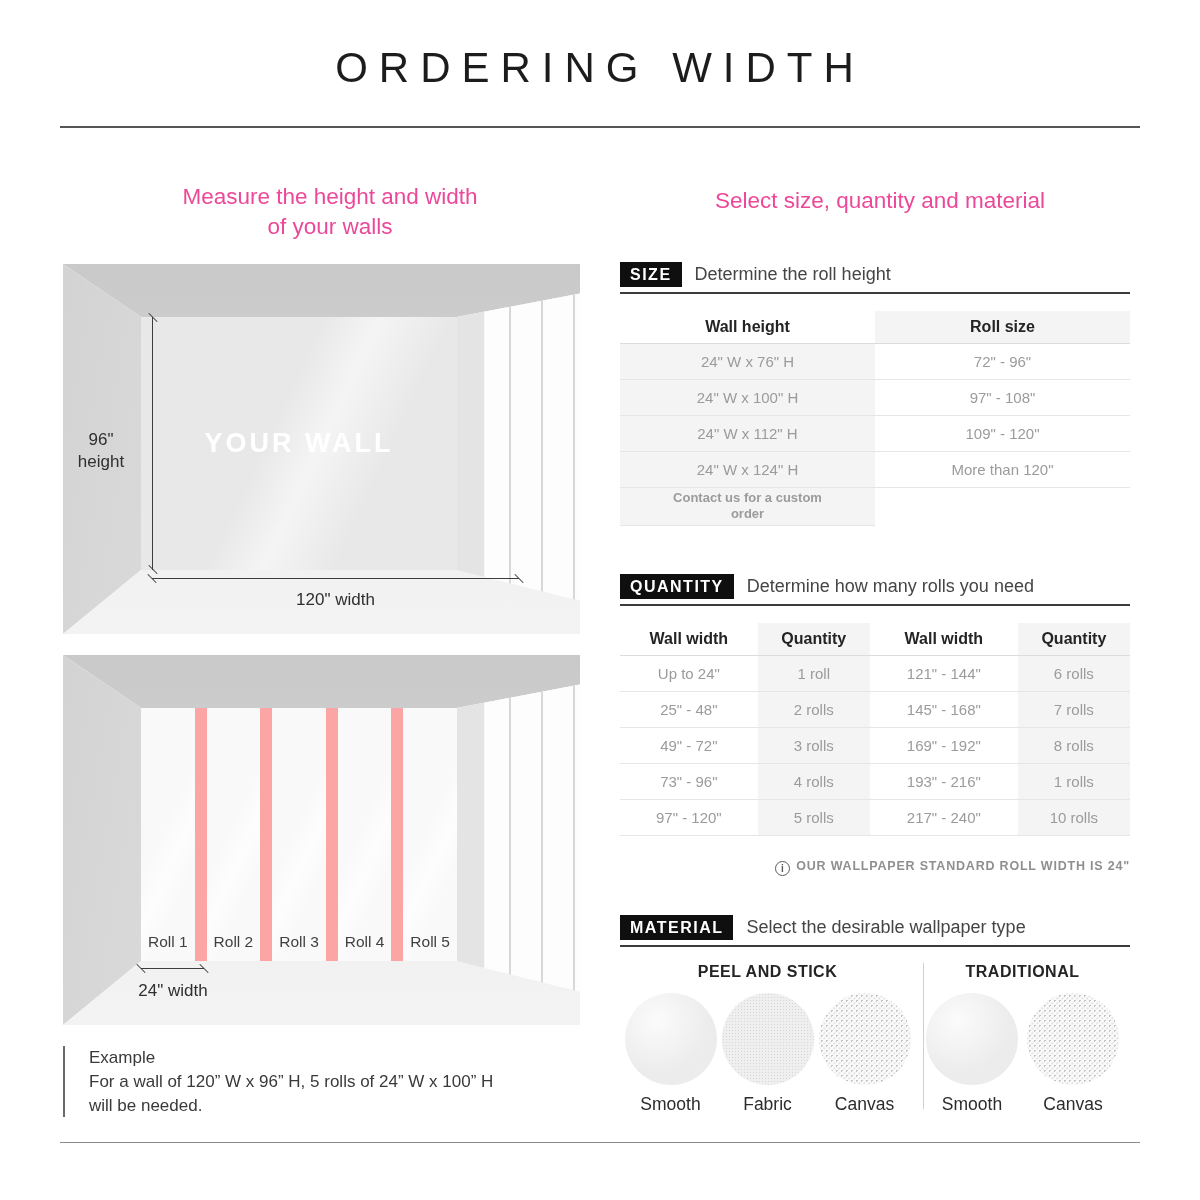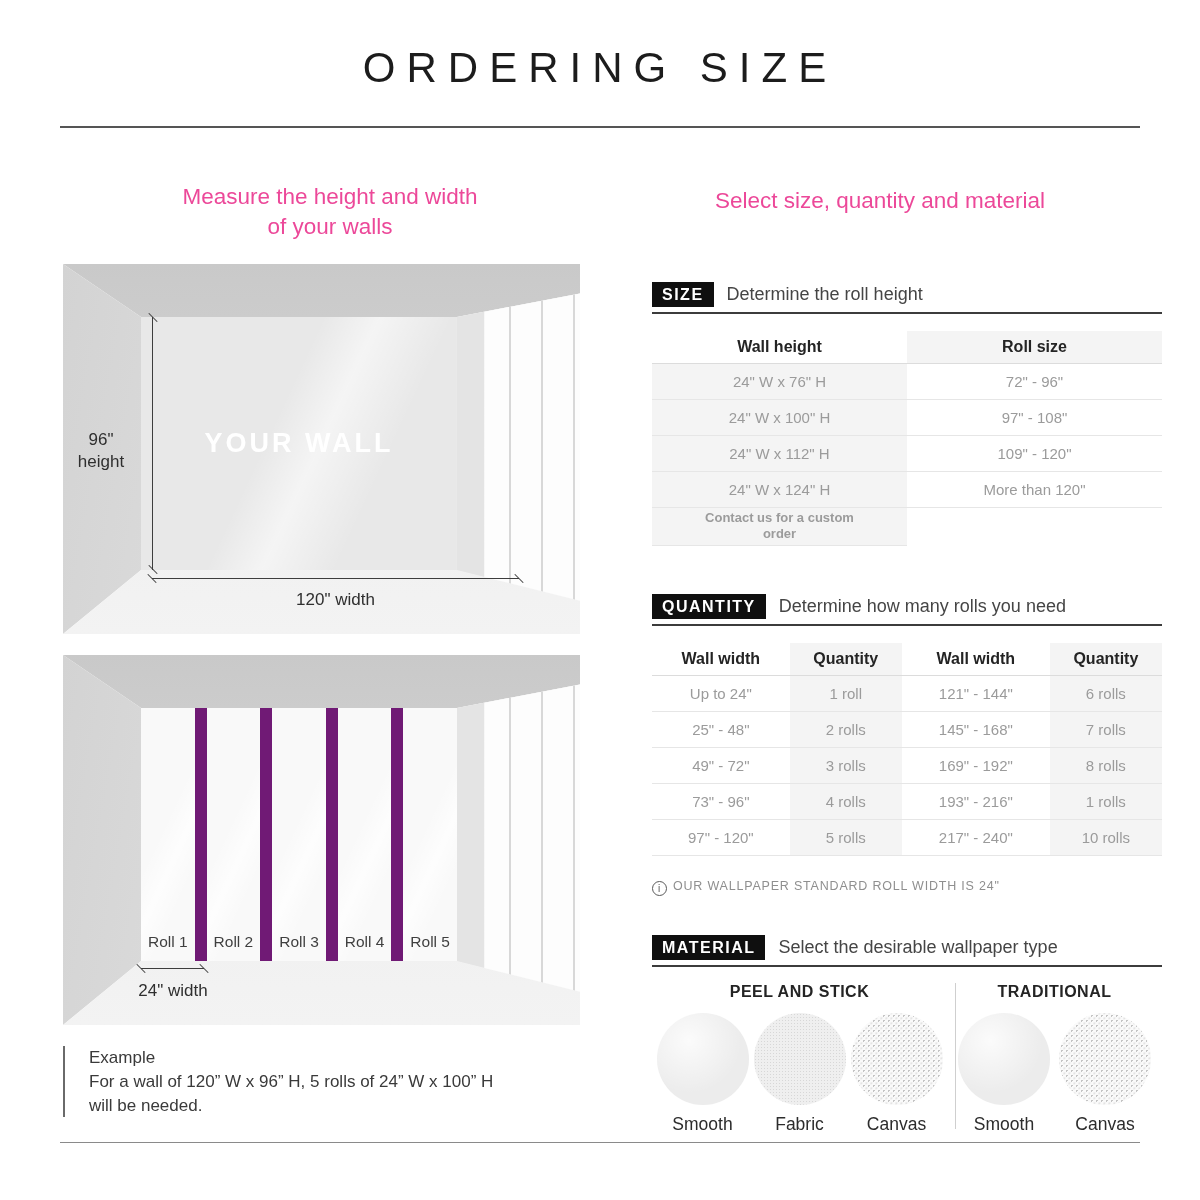--- a/index.html
+++ b/index.html
@@ -51,52 +51,52 @@
   .dim-v .tick.t1 { top:0; } .dim-v .tick.t2 { bottom:0; }
   .dim-h .tick { top:0; }
   .dim-h .tick.t1 { left:-6px; } .dim-h .tick.t2 { right:-6px; }
   .height-label { position:absolute; left:2px; top:165px; width:72px; text-align:center;
     font-size:17px; color:#2f2f2f; line-height:1.3; }
   .width-label { position:absolute; left:89px; top:326px; width:367px; text-align:center;
     font-size:17px; color:#2f2f2f; }
 
   
   .rolls { position:absolute; left:15.1%; top:14.3%; width:61.1%; height:68.4%;
-    display:flex; gap:12px; background:#701a75; }
+    display:flex; gap:12px; background:#fca5a5; }
   .roll-panel { flex:1; background:#f9f9f9; display:flex; align-items:flex-end; justify-content:center;
     padding-bottom:10px; background-image:linear-gradient(115deg,rgba(255,255,255,0) 45%,rgba(255,255,255,0.7) 60%,rgba(255,255,255,0) 75%); }
   .roll-panel span { font-size:15.5px; color:#3f3f3f; }
   .dim-h2 { position:absolute; top:313px; left:78px; width:63px; height:1px; background:#3d3d3d; }
   .dim-h2 .tick { top:0; } .dim-h2 .tick.t1 { left:-6px; } .dim-h2 .tick.t2 { right:-6px; }
   .width-label2 { position:absolute; left:40px; top:326px; width:140px; text-align:center;
     font-size:17px; color:#2f2f2f; }
 
   
   .example { position:absolute; left:63px; top:1046px; width:505px; border-left:2px solid #6a6a6a;
     padding-left:24px; font-size:17px; color:#3a3a3a; line-height:1.4; }
 
   
-  .section { position:absolute; left:652px; width:510px;margin-top:20px; }
+  .section { position:absolute; left:620px; width:510px; }
   .sec-head { display:flex; align-items:center; border-bottom:2px solid #3c3c3c; padding-bottom:5px; }
   .badge { background:#0f0f0f; color:#fff; font-size:16px; font-weight:700; letter-spacing:1.5px;
     padding:4px 10px 3px; }
   .sec-title { margin-left:13px; font-size:18px; color:#454545; }
 
   
   .grid { display:grid; margin-top:17px; }
   .sz-grid { grid-template-columns:50% 50%; }
   .qt-grid { grid-template-columns:27% 22% 29% 22%; }
   .cell { display:flex; align-items:center; justify-content:center; text-align:center;
     min-height:36px; border-bottom:1px solid #e6e6e6; font-size:15px; color:#9b9b9b; padding:2px 4px; }
   .cell.head { min-height:33px; font-weight:700; color:#242424; font-size:16px; border-bottom:1px solid #dcdcdc; }
   .cell.alt { background:#f4f4f4; }
   .cell.small { font-size:13px; line-height:1.25;font-weight:bold; }
   .cell .two-line { max-width:150px; }
 
-  .note { margin-top:23px; text-align:left; font-size:12.5px; letter-spacing:0.8px; color:#8f8f8f; }
+  .note { margin-top:23px; text-align:right; font-size:12.5px; letter-spacing:0.8px; color:#8f8f8f;font-weight:bold; }
 
   
   .mat-groups { position:relative; display:flex; margin-top:16px; }
   .mat-group { display:flex; flex-direction:column; align-items:center; }
   .mat-group.g1 { width:295px; }
   .mat-group.g2 { width:215px; margin-left:0; }
   .mat-divider { position:absolute; left:303px; top:0; width:1px; height:146px; background:#cfcfcf; }
   .mat-name { font-size:16px; font-weight:700; color:#242424; letter-spacing:0.5px; }
   .mat-circles { display:flex; gap:5px; margin-top:12px; }
   .mat-circles.wide { gap:9px; }
@@ -117,21 +117,21 @@
     font-size:14px; letter-spacing:1.2px; color:#5a5a5a;margin-top:46px; }
   .info-icon { display:inline-flex; align-items:center; justify-content:center;
     width:15px; height:15px; border:1px solid #5a5a5a; border-radius:50%;
     font-size:10px; font-style:normal; margin-right:6px; vertical-align:-2px; color:#5a5a5a; }
 </style>
 </head>
 <body>
 
 <div class="page">
 
-  <div class="main-title">ORDERING SIZE</div>
+  <div class="main-title">ORDERING WIDTH</div>
   <div class="top-rule"></div>
 
   <div class="col-heading left">
     <div>Measure the height and width</div>
     <div>of your walls</div>
   </div>
 
   <div class="room" style="top:264px;">
     <div class="ceiling"></div>
     <div class="left-wall"></div>

